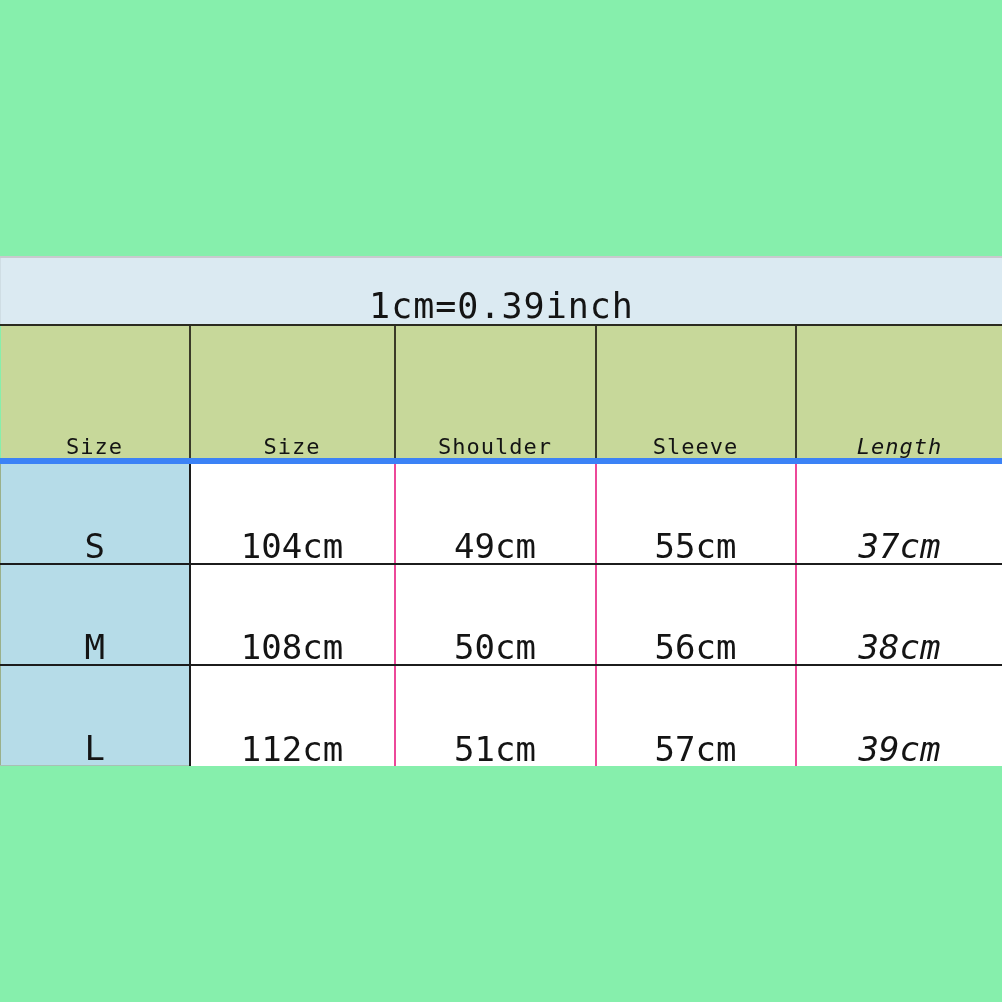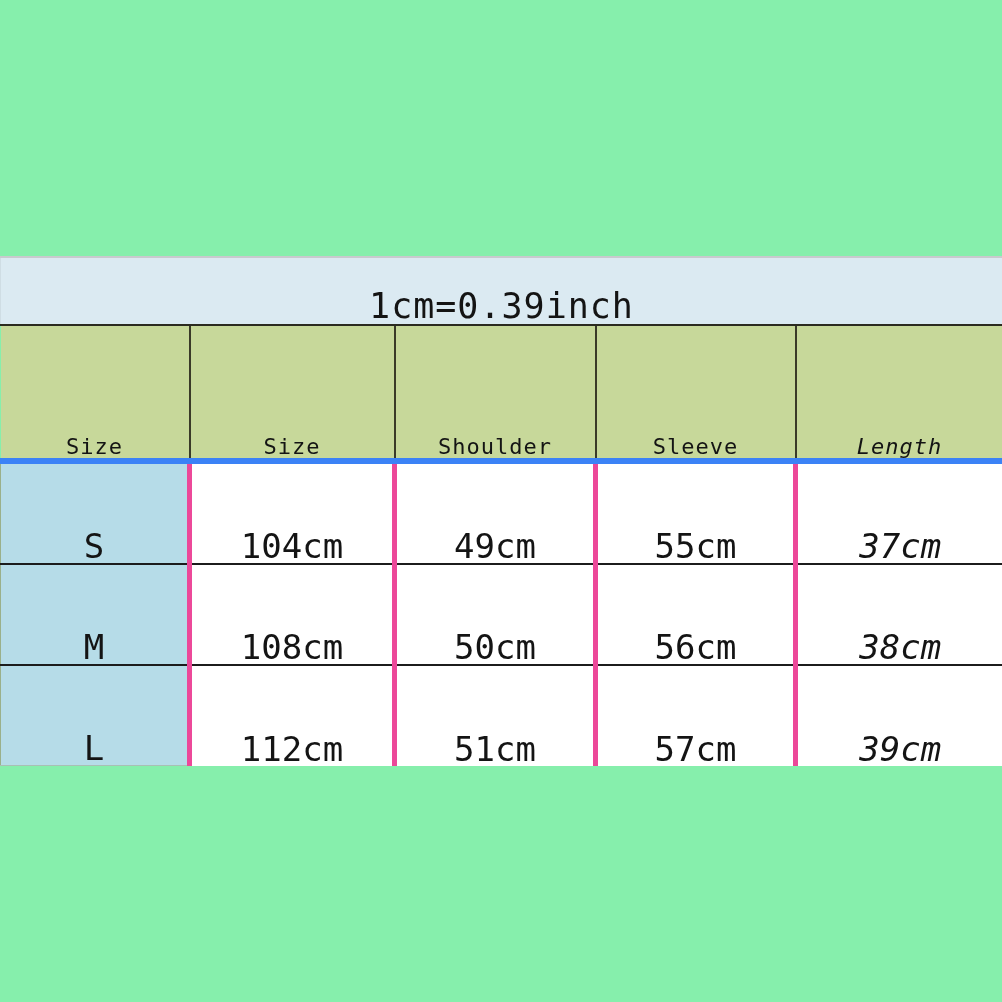--- a/index.html
+++ b/index.html
@@ -72,21 +72,21 @@
     border-right: none;
     font-style: italic;
   }
 
   
   .body-row td {
     height: 99px;
     font-size: 34px;
     padding-bottom: 17px;
     background: #ffffff;
-    border-left: 5px solid #ec4899;
+    border-left: 2px solid #ec4899;
     border-bottom: 2px solid #1c1c1c;
   }
   .body-row td:first-child {
     border-left: none;
   }
   .body-row td:last-child {
     border-right: none;
     font-style: italic;
   }
   .body-row.last-row td {

